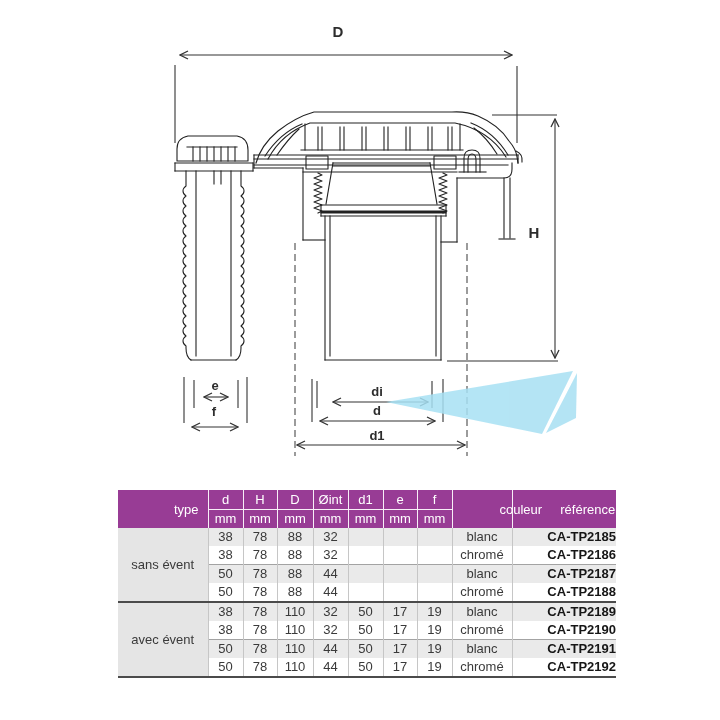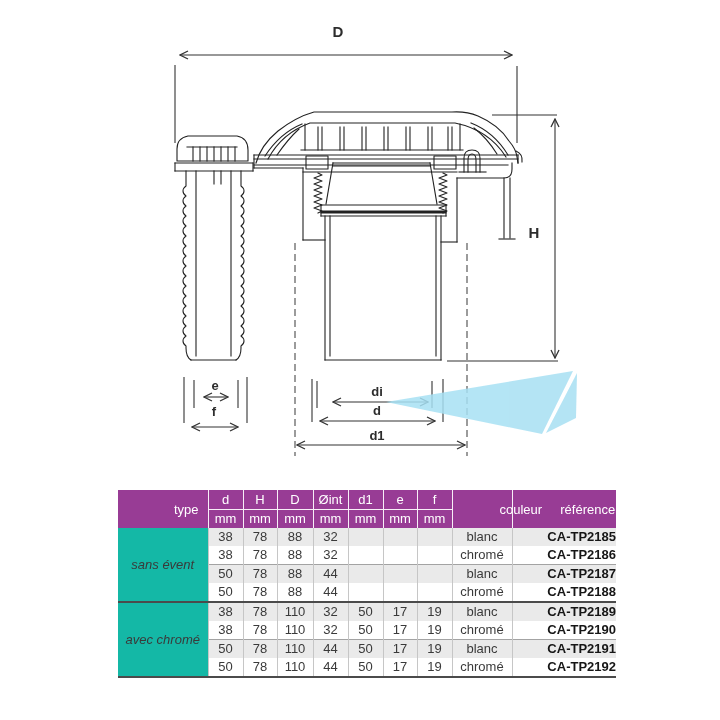--- a/index.html
+++ b/index.html
@@ -20,21 +20,21 @@
     border-bottom:2px solid var(--groupBorder,#4b4b4b);}
   .tbl th{background:var(--headerBg,#983c95);color:var(--headerText,#fff);
     font-weight:400;padding:0;text-align:center;}
   .tbl th + th{border-left:1px solid rgba(255,255,255,.92);}
   .tbl th.single{height:38px;vertical-align:middle;padding-left:47px;}
   .hl{height:19px;line-height:20px;border-bottom:1px solid rgba(255,255,255,.92);}
   .hm{height:18px;line-height:18px;text-align:center;}
   .tbl td{height:18px;padding:0;text-align:center;vertical-align:middle;line-height:18px;}
   .tbl td.cell{border-left:1px solid var(--grid,#c6c6c6);background:#fff;}
   .tbl tr.alt td.cell{background:var(--rowAlt,#eaeaea);}
-  .tbl td.type{background:#14b8a6;text-align:center;font-style:italic;}
+  .tbl td.type{background:#e5e5e5;text-align:center;}
   .tbl tr.mid td{border-top:1px solid var(--midLine,#a3a3a3);}
   .tbl tr.grp td{border-top:2px solid var(--groupBorder,#4b4b4b);}
   .tbl td.ref{font-weight:700;color:var(--refText,#161616);text-align:right;}
 </style>
 </head>
 <body>
 
 <div id="stage">
 
   <svg width="720" height="720" viewBox="0 0 720 720">
@@ -293,21 +293,21 @@
           <td class="cell">78</td>
           <td class="cell">88</td>
           <td class="cell">44</td>
           <td class="cell"></td>
           <td class="cell"></td>
           <td class="cell"></td>
           <td class="cell">chromé</td>
           <td class="cell ref">CA-TP2188</td>
         </tr>
         <tr class="alt grp">
-          <td class="type" rowspan="4">avec chromé</td>
+          <td class="type" rowspan="4">avec évent</td>
           <td class="cell">38</td>
           <td class="cell">78</td>
           <td class="cell">110</td>
           <td class="cell">32</td>
           <td class="cell">50</td>
           <td class="cell">17</td>
           <td class="cell">19</td>
           <td class="cell">blanc</td>
           <td class="cell ref">CA-TP2189</td>
         </tr>

